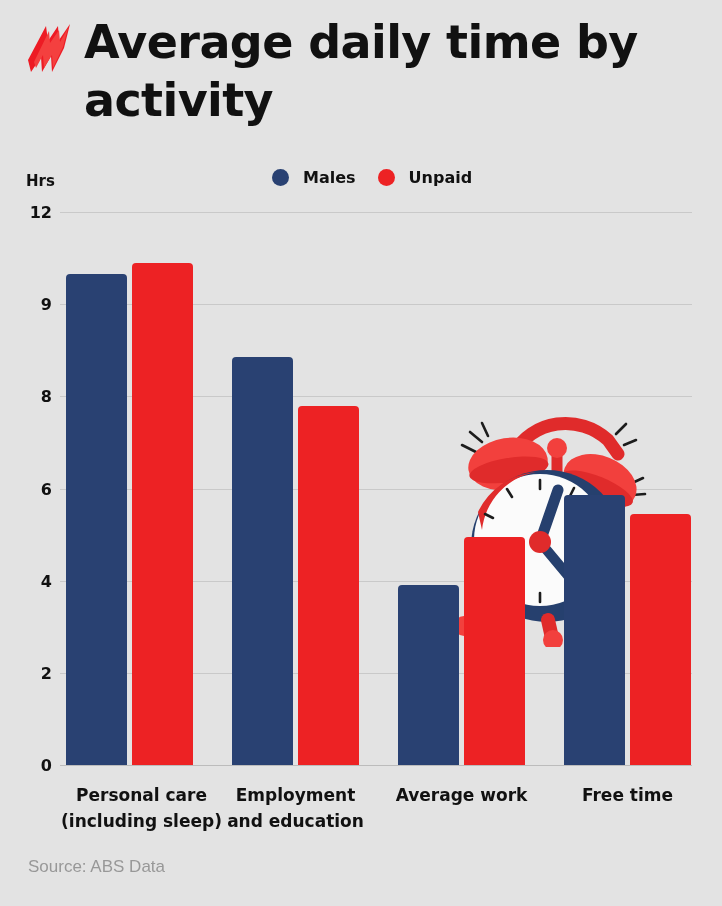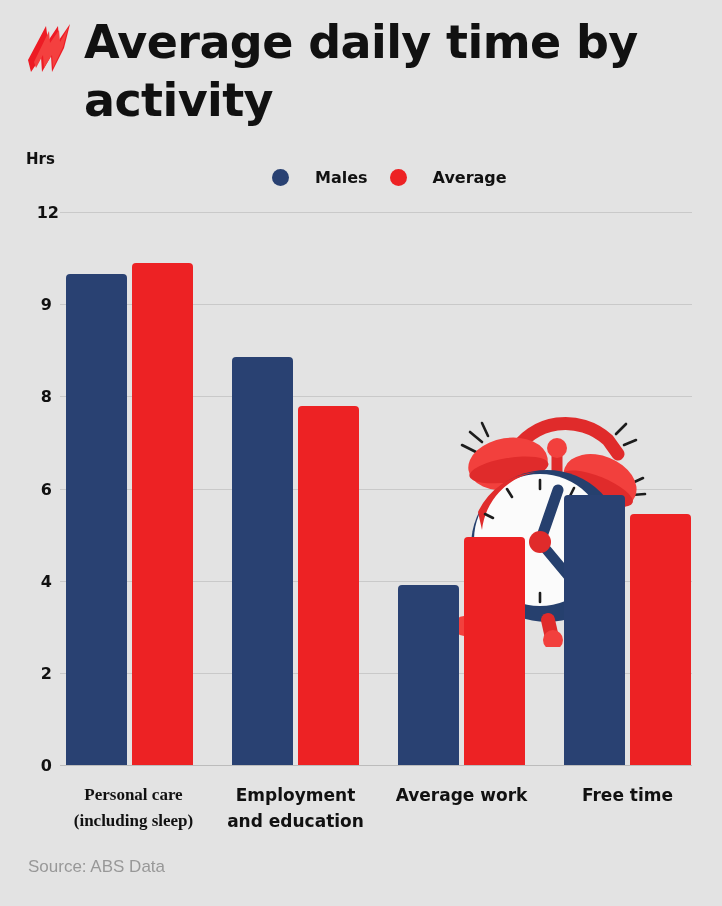--- a/index.html
+++ b/index.html
@@ -46,38 +46,38 @@
     font-weight: bold;
     letter-spacing: -0.6px;
     color: #111111;
     font-family: "DejaVu Sans", sans-serif;
   }
 
   
   .hrs-label {
     position: absolute;
     left: 26px;
-    top: 150px;
+    top: 172px;
     font-size: 15px;
     font-weight: bold;
     color: #111111;
     font-family: "DejaVu Sans", sans-serif;
   }
   .legend {
     position: absolute;
     left: 272px;
     top: 168px;
     display: flex;
     align-items: center;
     gap: 22px;
   }
   .legend-item {
     display: flex;
     align-items: center;
-    gap: 26px;
+    gap: 14px;
   }
   .legend-dot {
     width: 17px;
     height: 17px;
     border-radius: 50%;
     display: block;
   }
   .legend-dot.males { background: #294172; }
   .legend-dot.females { background: #ed2224; }
   .legend-text {
@@ -188,42 +188,42 @@
 
   <div class="hrs-label">Hrs</div>
 
   <div class="legend">
     <div class="legend-item">
       <span class="legend-dot males"></span>
       <span class="legend-text">Males</span>
     </div>
     <div class="legend-item">
       <span class="legend-dot females"></span>
-      <span class="legend-text">Average</span>
+      <span class="legend-text">Unpaid</span>
     </div>
   </div>
 
   <div class="plot">
     <div id="gridlines">
         <div class="gridline base" style="top: 565px;"></div>
         <div class="gridline" style="top: 472.833px;"></div>
         <div class="gridline" style="top: 380.667px;"></div>
         <div class="gridline" style="top: 288.5px;"></div>
         <div class="gridline" style="top: 196.333px;"></div>
         <div class="gridline" style="top: 104.167px;"></div>
         <div class="gridline" style="top: 12px;"></div>
       </div>
     <div id="yticks">
         <div class="ytick" style="top: 565px;">0</div>
         <div class="ytick" style="top: 472.833px;">2</div>
         <div class="ytick" style="top: 380.667px;">4</div>
         <div class="ytick" style="top: 288.5px;">6</div>
         <div class="ytick" style="top: 196.333px;">8</div>
         <div class="ytick" style="top: 104.167px;">9</div>
-        <div class="ytick" style="top: 12px; padding-left: 7px;">12</div>
+        <div class="ytick" style="top: 12px;">12</div>
       </div>
 
     <svg class="clock" viewBox="0 0 215 235">
 
       <g stroke="#1c1c1c" stroke-width="2.6" fill="none" stroke-linecap="round">
         <path d="M42 30 L30 20"></path>
         <path d="M36 40 L22 33"></path>
         <path d="M48 24 L42 11"></path>
       </g>
 
@@ -289,21 +289,21 @@
         <div class="bar males" style="left: 232px; width: 61px; top: 157.162px; height: 407.837px;"></div>
         <div class="bar females" style="left: 298px; width: 61px; top: 205.55px; height: 359.45px;"></div>
         <div class="bar males" style="left: 398px; width: 61px; top: 385.275px; height: 179.725px;"></div>
         <div class="bar females" style="left: 464px; width: 61px; top: 336.887px; height: 228.113px;"></div>
         <div class="bar males" style="left: 564px; width: 61px; top: 295.413px; height: 269.587px;"></div>
         <div class="bar females" style="left: 630px; width: 61px; top: 313.846px; height: 251.154px;"></div>
       </div>
   </div>
 
   <div class="xlabels" id="xlabels">
-      <div class="xlabel" style="left: 36px; top: 0px; width: 195px; font-family: Liberation Serif, serif;">
+      <div class="xlabel" style="left: 44px; top: 0px; width: 195px;">
         <div>Personal care</div>
         <div>(including sleep)</div>
       </div>
       <div class="xlabel" style="left: 198px; top: 0px; width: 195px;">
         <div>Employment</div>
         <div>and education</div>
       </div>
       <div class="xlabel" style="left: 364px; top: 0px; width: 195px;">
         <div>Average work</div>
       </div>

